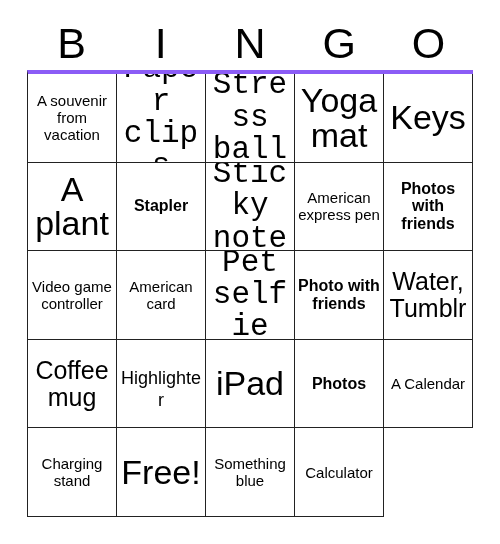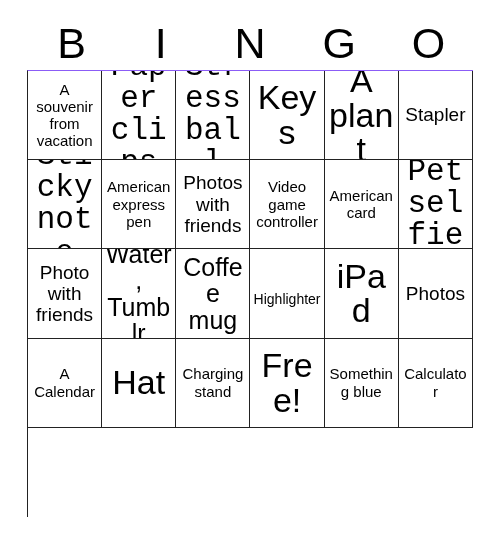--- a/index.html
+++ b/index.html
@@ -45,24 +45,24 @@
   }
 
   
   .grid {
     position: absolute;
     left: 27px;
     top: 70px;
     width: 446px;
     height: 447px;
     box-sizing: border-box;
-    border-top: 1px solid #8b5cf6;
+    border-top: 4px solid #8b5cf6;
     border-left: 1px solid #222222;
     display: grid;
-    grid-template-columns: repeat(6, 1fr);
+    grid-template-columns: repeat(5, 1fr);
     grid-template-rows: repeat(5, 1fr);
   }
   .cell {
     box-sizing: border-box;
     border-right: 1px solid #222222;
     border-bottom: 1px solid #222222;
     display: flex;
     align-items: center;
     justify-content: center;
     text-align: center;
@@ -70,23 +70,23 @@
     overflow: hidden;
   }
   .cell-text {
     display: block;
     width: 100%;
     line-height: 1.06;
     word-wrap: break-word;
   }
 
   
-  .fs-xs .cell-text { font-size: 14px; line-height: 1.18; margin-top: 12px; }
+  .fs-xs .cell-text { font-size: 18px; line-height: 1.18; margin-top: 12px; }
   .fs-s  .cell-text { font-size: 15px; line-height: 1.15; }
-  .fs-m  .cell-text { font-size: 19px; line-height: 1.12; }
+  .fs-m  .cell-text { font-size: 16px; line-height: 1.12; font-weight: bold; }
   .fs-l  .cell-text { font-size: 25px; line-height: 1.06; }
   .fs-xl .cell-text { font-size: 31px; line-height: 1.04; font-family: Liberation Mono, monospace; }
   .fs-xxl .cell-text { font-size: 34px; line-height: 1.02; }
 </style>
 </head>
 <body>
 
 <div class="bingo-card">
 
   <div class="header-row">
@@ -99,20 +99,23 @@
 
   <div class="grid" id="bingo-grid">
       <div class="cell fs-s">
         <span class="cell-text">A souvenir from vacation</span>
       </div>
       <div class="cell fs-xl">
         <span class="cell-text">Paper clips</span>
       </div>
       <div class="cell fs-xl">
         <span class="cell-text">Stress ball</span>
+      </div>
+      <div class="cell fs-xxl">
+        <span class="cell-text">Yoga mat</span>
       </div>
       <div class="cell fs-xxl">
         <span class="cell-text">Keys</span>
       </div>
       <div class="cell fs-xxl">
         <span class="cell-text">A plant</span>
       </div>
       <div class="cell fs-m">
         <span class="cell-text">Stapler</span>
       </div>
@@ -148,23 +151,20 @@
       </div>
       <div class="cell fs-xxl">
         <span class="cell-text">iPad</span>
       </div>
       <div class="cell fs-m">
         <span class="cell-text">Photos</span>
       </div>
       <div class="cell fs-s">
         <span class="cell-text">A Calendar</span>
       </div>
-      <div class="cell fs-xxl">
-        <span class="cell-text">Hat</span>
-      </div>
       <div class="cell fs-s">
         <span class="cell-text">Charging stand</span>
       </div>
       <div class="cell fs-xxl">
         <span class="cell-text">Free!</span>
       </div>
       <div class="cell fs-s">
         <span class="cell-text">Something blue</span>
       </div>
       <div class="cell fs-s">

